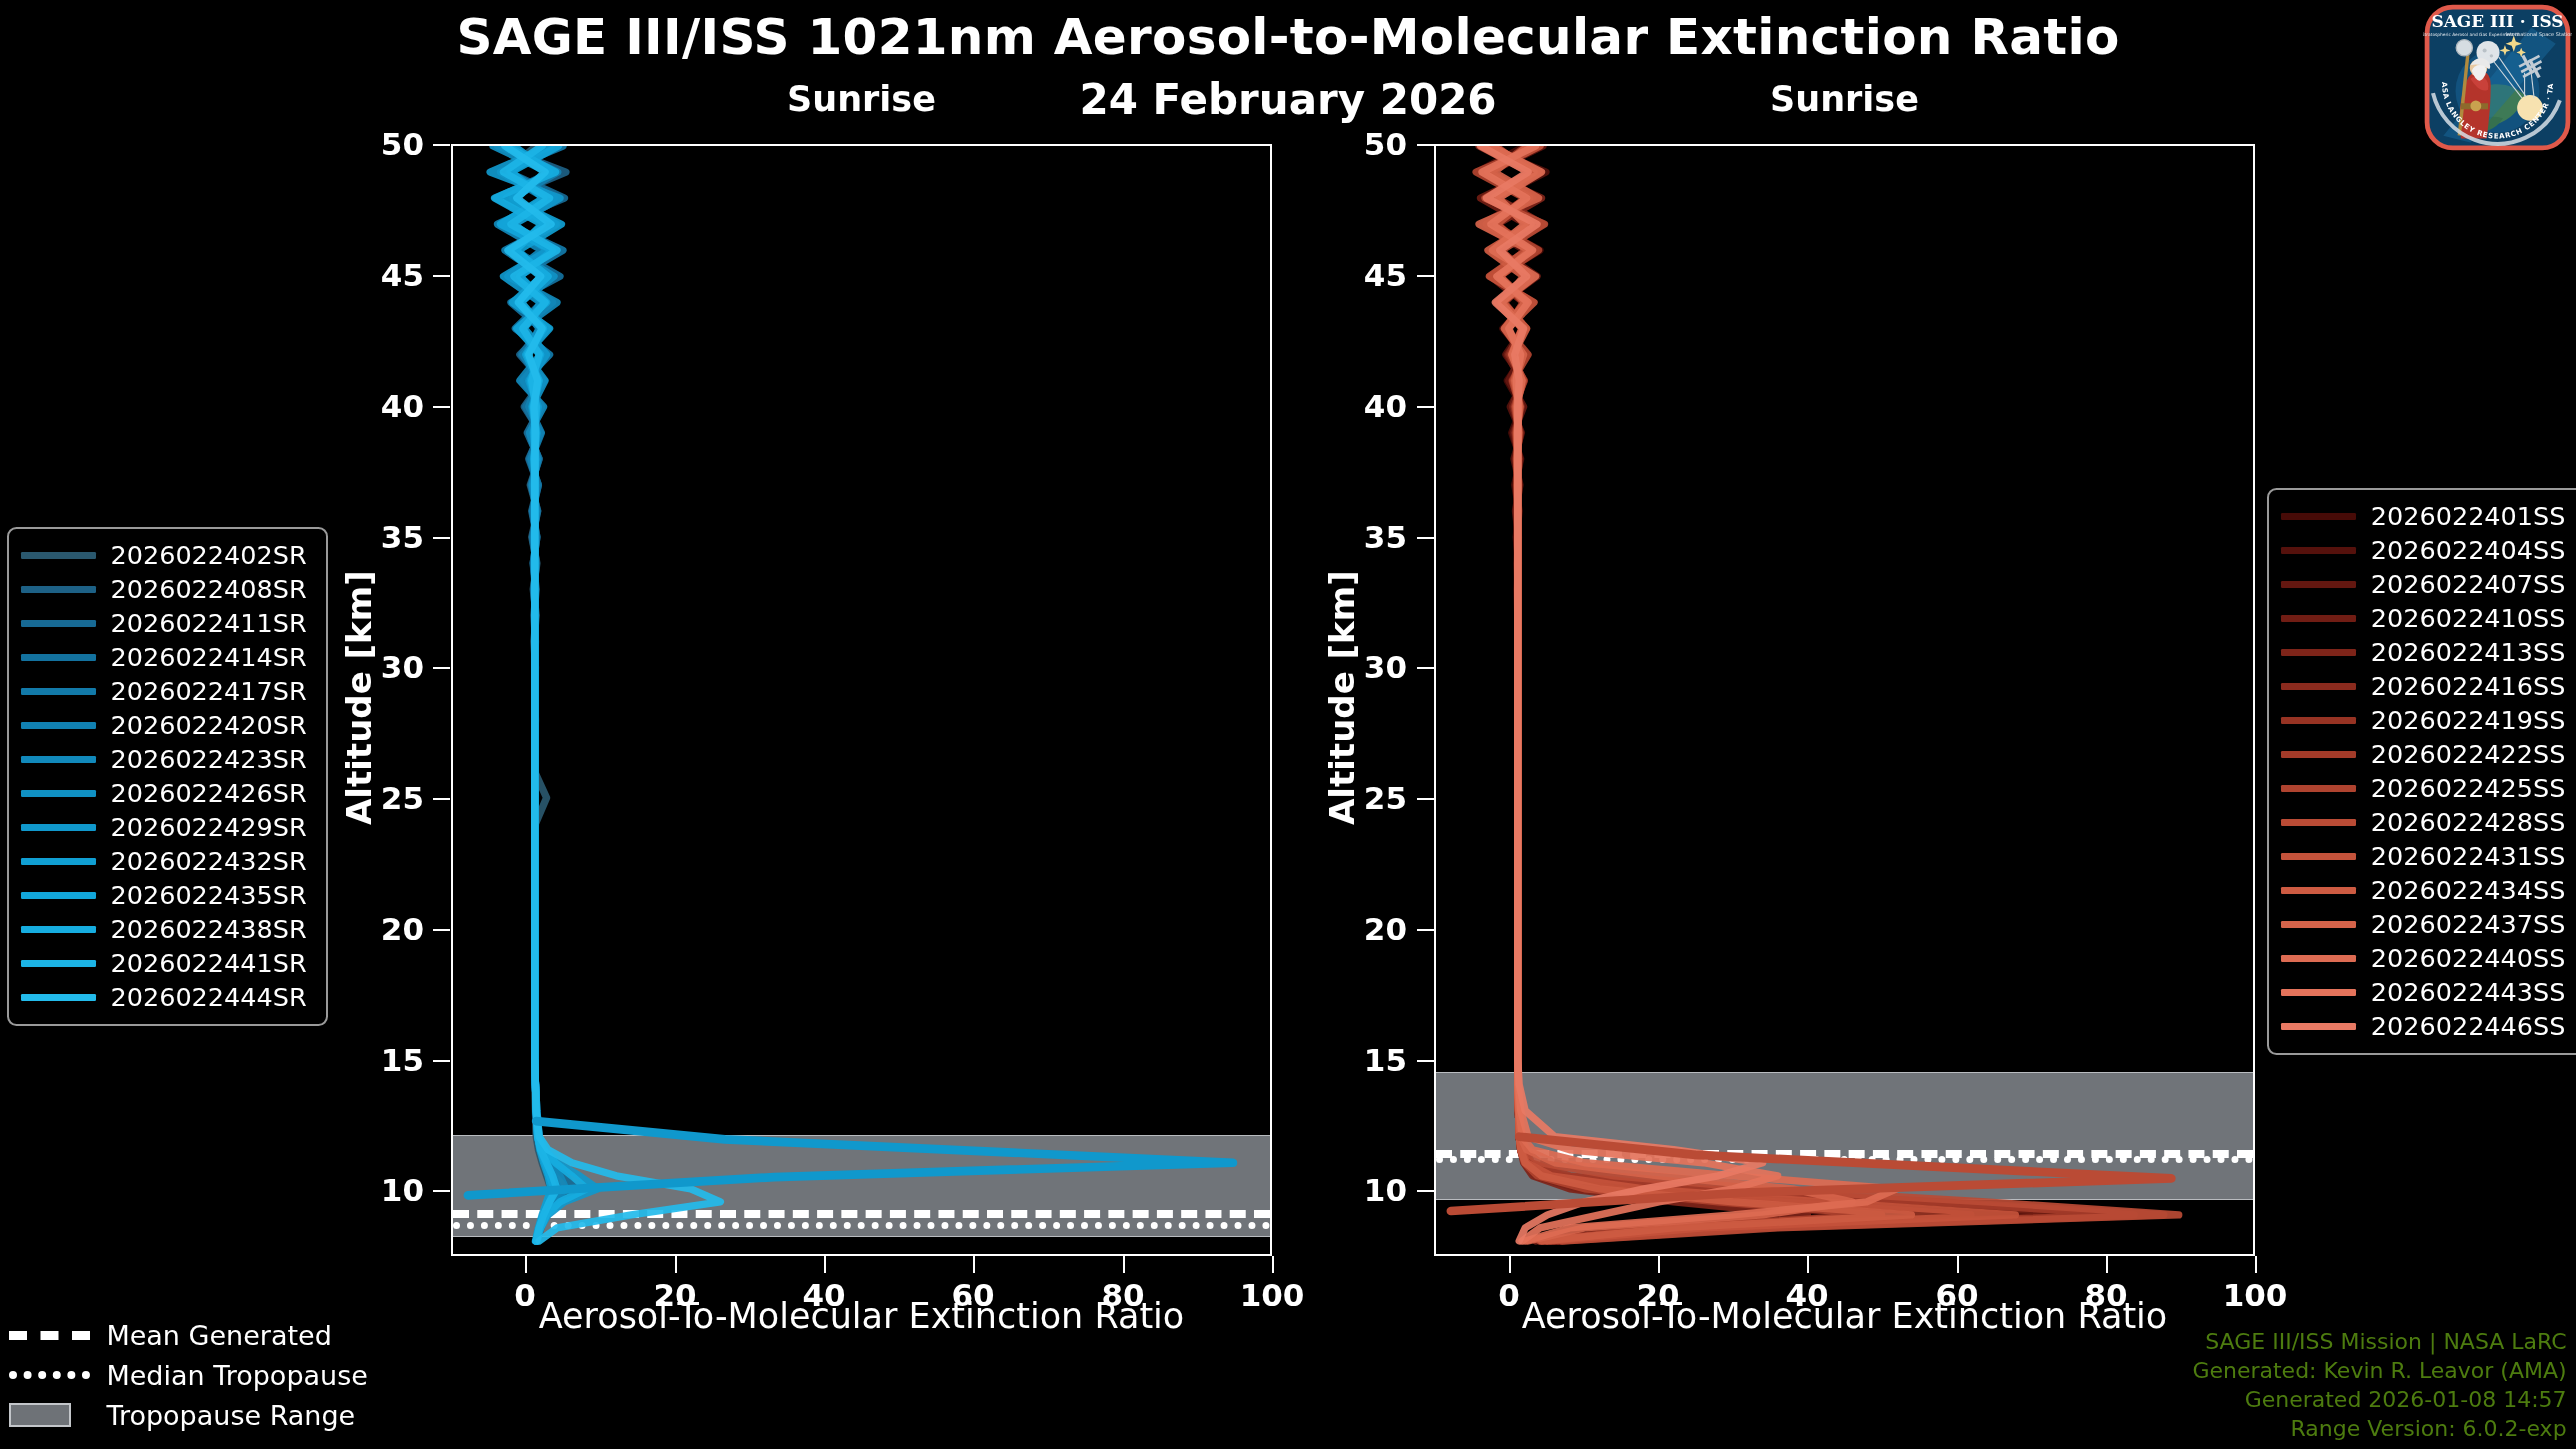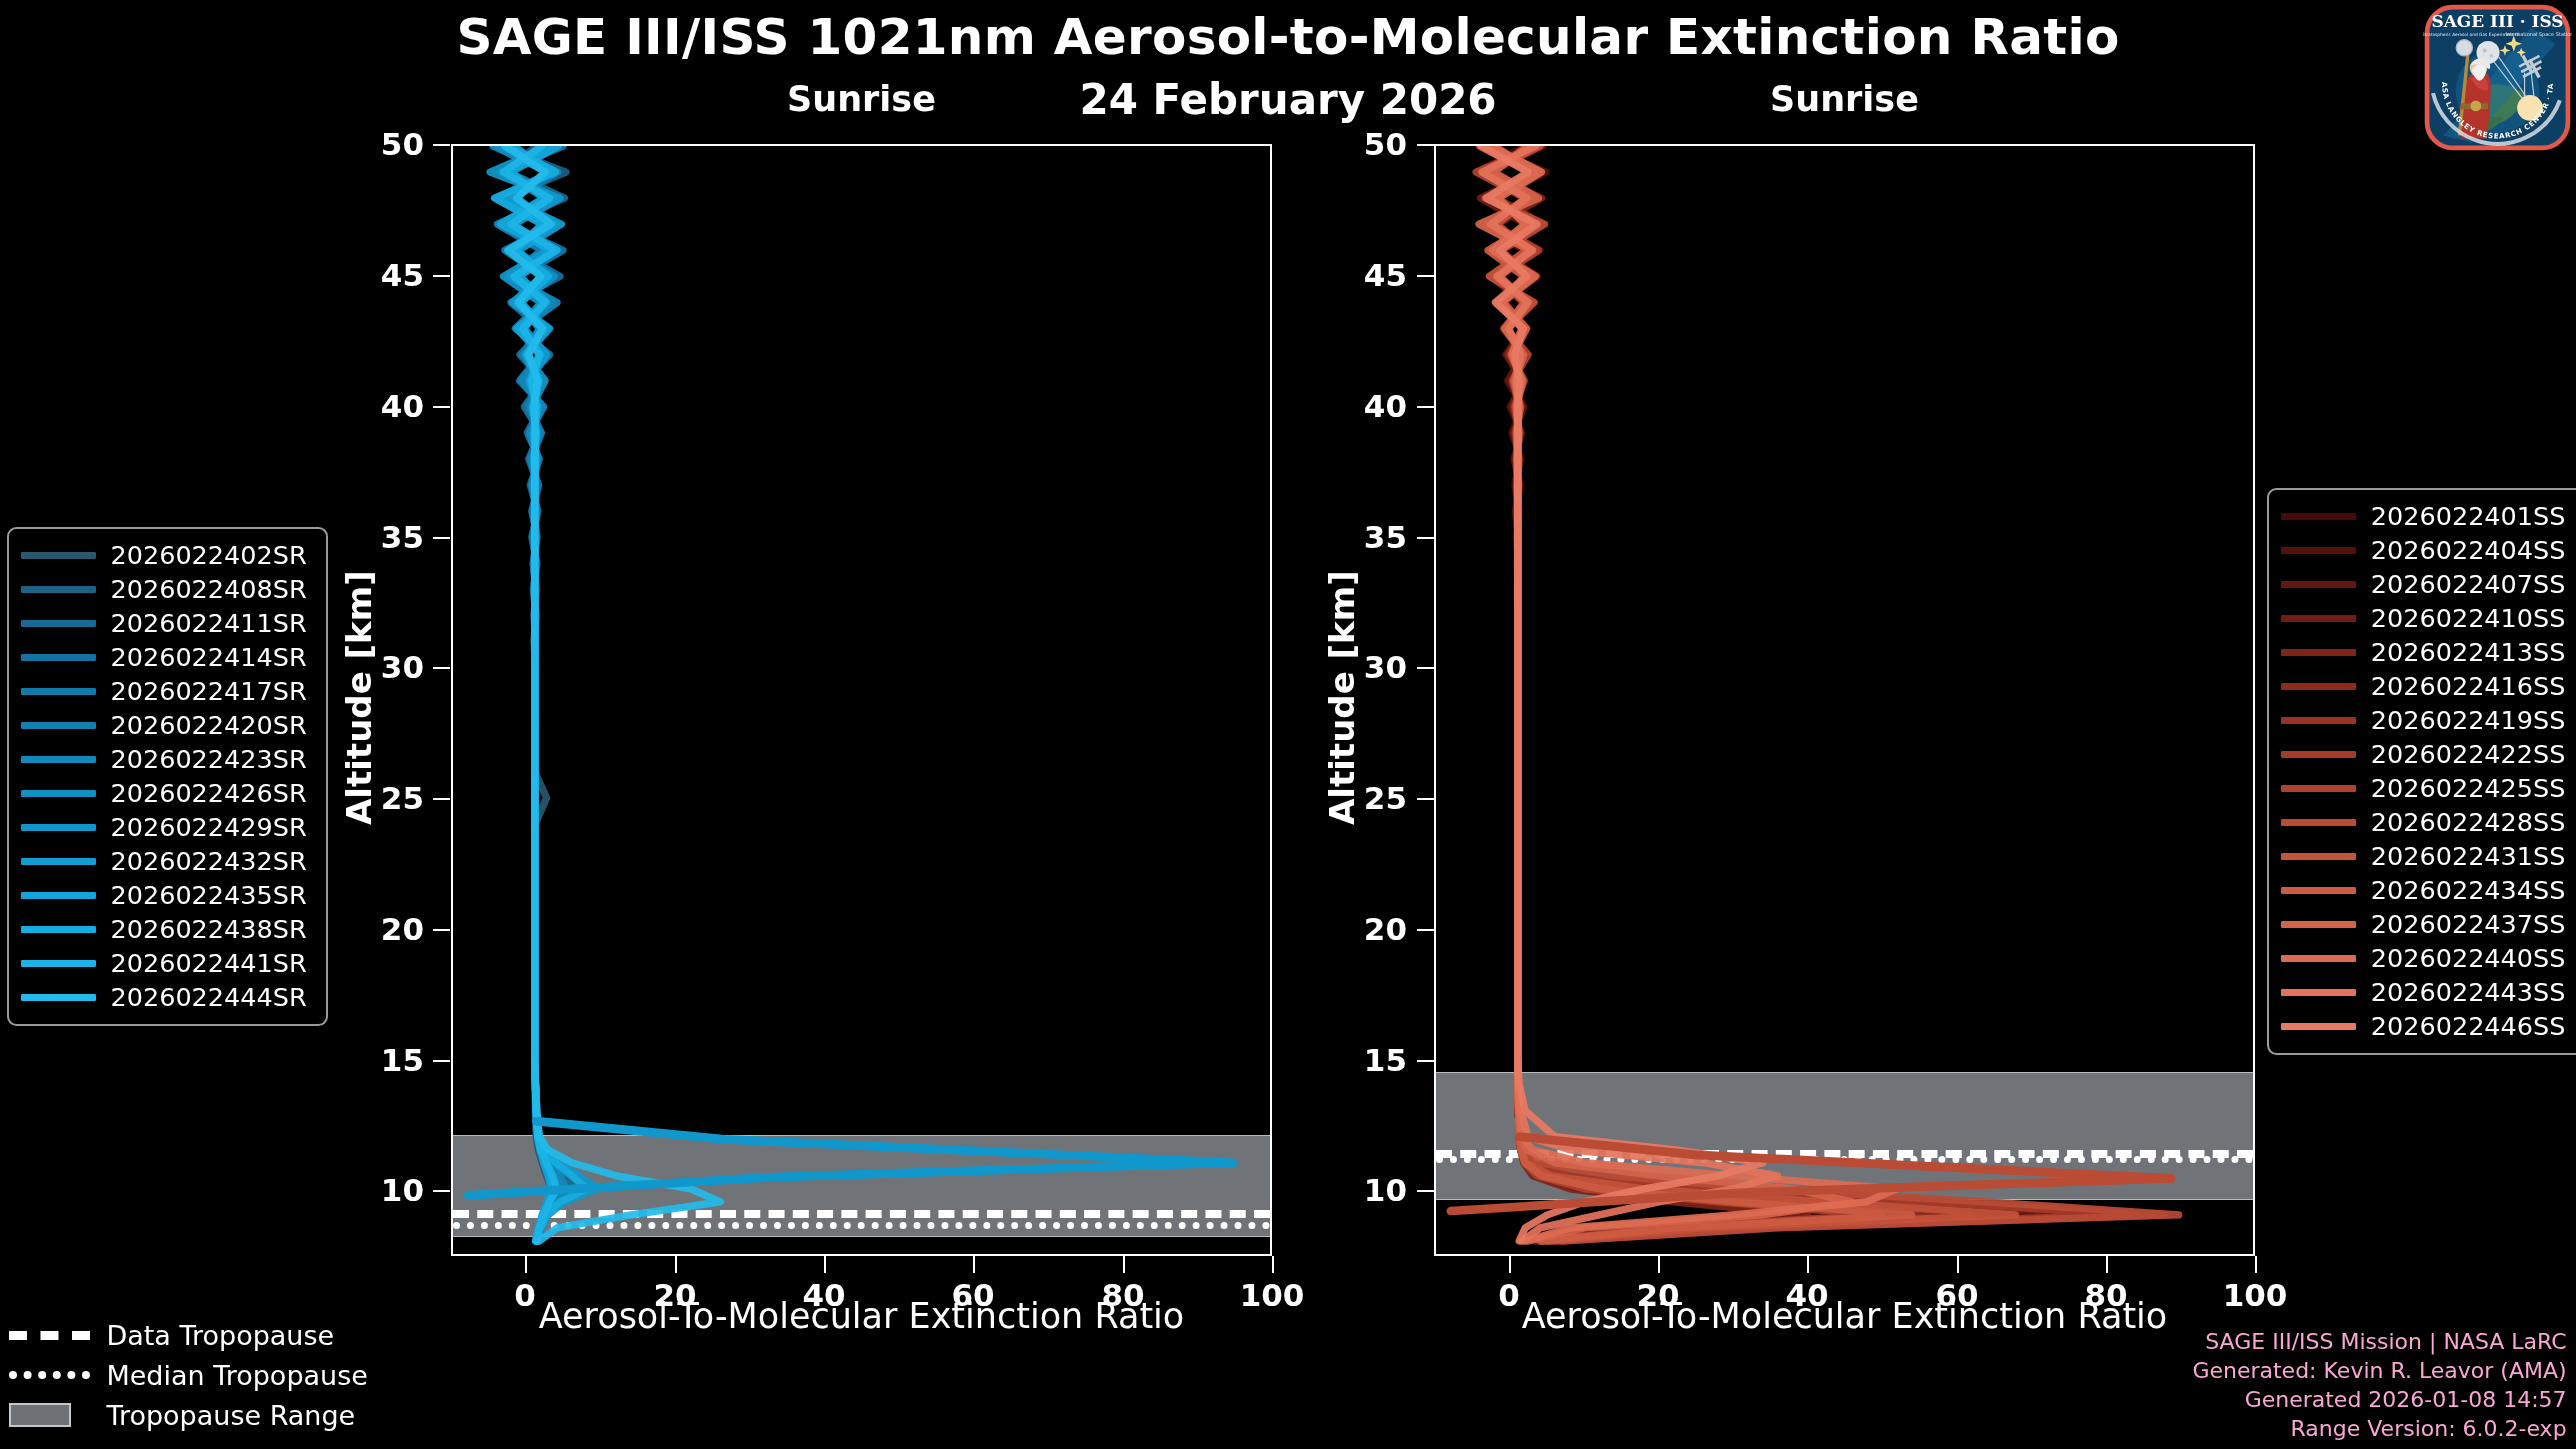--- a/index.html
+++ b/index.html
@@ -57,21 +57,21 @@
   
   #trop-key{position:absolute;left:9.4px;top:1315px;}
   .tk-row{display:flex;align-items:center;height:40px;}
   .tk-mark{width:81px;flex:0 0 81px;margin-right:16px;display:flex;align-items:center;height:23px;}
   .tk-dash{width:100%;height:0;border-top:9.4px dashed #fff;}
   .tk-dot{width:100%;height:0;border-top:8.7px dotted #fff;}
   .tk-box{width:62px;height:24px;background:#6e7277;border:2px solid #c3c6ca;box-sizing:border-box;}
   .tk-label{font-size:27px;}
 
   
-  #credits{position:absolute;right:9.4px;bottom:5.4px;text-align:right;color:#f9a8d4;
+  #credits{position:absolute;right:9.4px;bottom:5.4px;text-align:right;color:#4d7c0f;
            font-size:22px;line-height:1.33;margin-left:28px;}
 
   
   #mission-patch{position:absolute;right:4px;top:2.7px;width:149px;height:149px;}
 </style>
 </head>
 <body>
 
 <div id="main-title">SAGE III/ISS 1021nm Aerosol-to-Molecular Extinction Ratio</div>
 <div id="date-sub">24 February 2026</div>
@@ -321,21 +321,21 @@
       <span class="ev-swatch" style="background: rgb(232, 122, 100);"></span>
       <span class="ev-label">2026022446SS</span>
     </div>
   </div>
 
 <div id="trop-key">
   <div class="tk-row">
     <span class="tk-mark">
         <span class="tk-dash"></span>
       </span>
-    <span class="tk-label">Data Tropopause</span>
+    <span class="tk-label">Mean Generated</span>
   </div>
   <div class="tk-row">
     <span class="tk-mark">
         <span class="tk-dot"></span>
       </span>
     <span class="tk-label">Median Tropopause</span>
   </div>
   <div class="tk-row">
     <span class="tk-mark">
         <span class="tk-box"></span>

